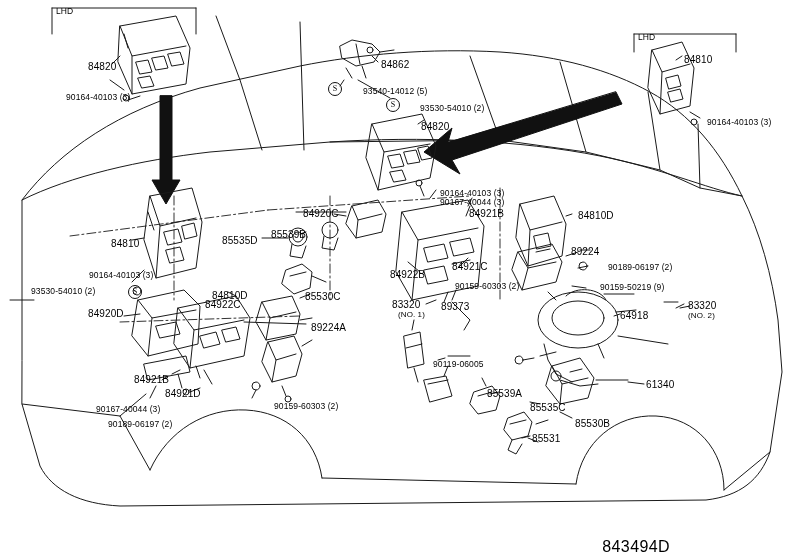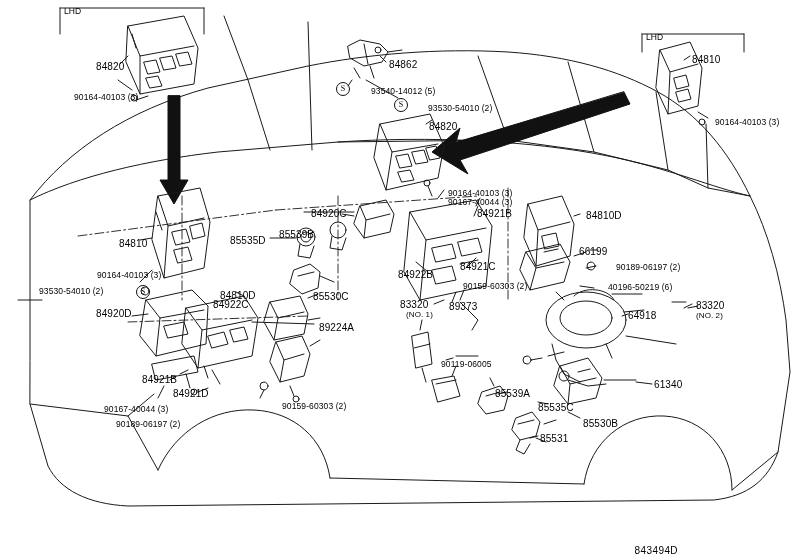--- a/index.html
+++ b/index.html
@@ -1,23 +1,23 @@
 <!DOCTYPE html>
 <html><head>
 <meta charset="utf-8">
 <style>
   html,body{margin:0;padding:0;background:#ffffff;}
   body{width:811px;height:560px;font-family:"Liberation Sans",sans-serif;overflow:hidden;position:relative;}
-  #sheet{position:absolute;left:8px;top:0;width:676px;height:560px;}
+  #sheet{position:absolute;left:0;top:0;width:676px;height:560px;}
   svg.layer{position:absolute;left:0;top:0;width:811px;height:560px;}
   .lbl{position:absolute;font-family:"Liberation Sans",sans-serif;font-size:9.5px;color:#000;white-space:nowrap;letter-spacing:.1px;}
   .lbl.small{font-size:8.5px;}
   .lbl.tiny{font-size:8px;}
   .lbl.code{font-size:10px;}
-  .corner{position:absolute;right:6px;bottom:4px;font-size:10px;letter-spacing:.4px;}
+  .corner{position:absolute;right:6px;bottom:4px;font-size:16px;letter-spacing:.4px;}
 </style>
 </head>
 <body>
 
 <div id="sheet">
 
   <svg class="layer" viewBox="0 0 811 560">
     <g fill="none" stroke="#1a1a1a" stroke-width="1" stroke-linejoin="round" stroke-linecap="round">
 
       <path d="M22,360 L22,200 C60,150 120,110 200,88 L300,66 C360,54 430,48 500,52 C560,56 610,70 650,92
@@ -309,29 +309,29 @@
   <div class="lbl small" style="left:363px;top:86px;">93540-14012 (5)</div>
   <div class="lbl small" style="left:420px;top:103px;">93530-54010 (2)</div>
   <div class="lbl code" style="left:421px;top:121px;">84820</div>
   <div class="lbl code" style="left:684px;top:54px;">84810</div>
   <div class="lbl small" style="left:707px;top:117px;">90164-40103 (3)</div>
   <div class="lbl small" style="left:440px;top:188px;">90164-40103 (3)</div>
   <div class="lbl small" style="left:440px;top:197px;">90167-40044 (3)</div>
   <div class="lbl code" style="left:469px;top:208px;">84921B</div>
   <div class="lbl code" style="left:578px;top:210px;">84810D</div>
   <div class="lbl code" style="left:303px;top:208px;">84920C</div>
-  <div class="lbl code" style="left:571px;top:246px;">66199</div>
+  <div class="lbl code" style="left:571px;top:246px;">89224</div>
   <div class="lbl code" style="left:222px;top:235px;">85535D</div>
   <div class="lbl code" style="left:271px;top:229px;">85539B</div>
   <div class="lbl code" style="left:111px;top:238px;">84810</div>
   <div class="lbl code" style="left:390px;top:269px;">84922B</div>
   <div class="lbl code" style="left:452px;top:261px;">84921C</div>
   <div class="lbl small" style="left:608px;top:262px;">90189-06197 (2)</div>
   <div class="lbl small" style="left:455px;top:281px;">90159-60303 (2)</div>
-  <div class="lbl small" style="left:600px;top:282px;">40196-50219 (6)</div>
+  <div class="lbl small" style="left:600px;top:282px;">90159-50219 (9)</div>
   <div class="lbl small" style="left:89px;top:270px;">90164-40103 (3)</div>
   <div class="lbl small" style="left:31px;top:286px;">93530-54010 (2)</div>
   <div class="lbl code" style="left:305px;top:291px;">85530C</div>
   <div class="lbl code" style="left:212px;top:290px;">84810D</div>
   <div class="lbl code" style="left:205px;top:299px;">84922C</div>
   <div class="lbl code" style="left:88px;top:308px;">84920D</div>
   <div class="lbl code" style="left:441px;top:301px;">89373</div>
   <div class="lbl code" style="left:620px;top:310px;">64918</div>
   <div class="lbl code" style="left:311px;top:322px;text-align:right;">89224A</div>
   <div class="lbl small" style="left:433px;top:359px;">90119-06005</div>

